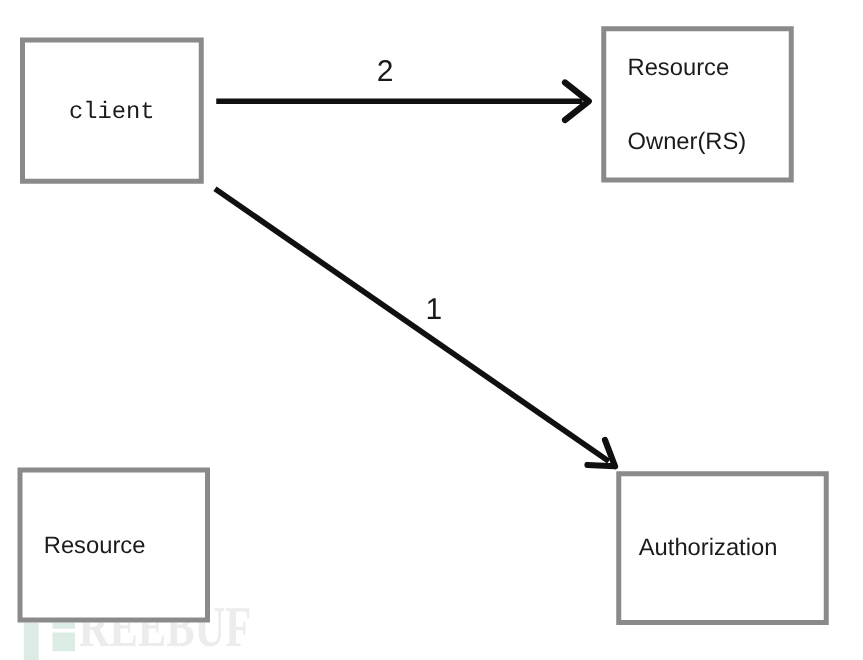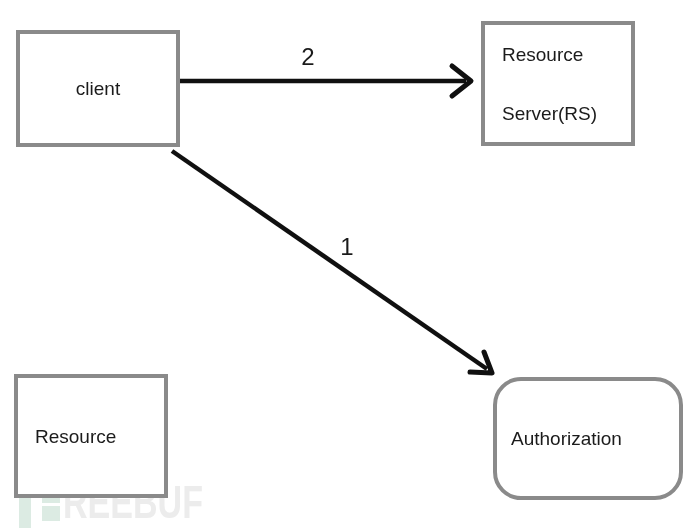--- a/index.html
+++ b/index.html
@@ -6,21 +6,21 @@
   .canvas {
     position: relative;
     width: 690px;
     height: 528px;
     background: #ffffff;
     overflow: hidden;
     font-family: "Liberation Sans", sans-serif;
   }
 
   
-  .watermark { position: absolute; inset: 0; z-index: 0; }
+  .watermark { position: absolute; inset: 0; z-index: 0; font-family: Liberation Serif, serif; }
   .wm-shape { position: absolute; background: #dcebe3; }
   .wm-bar   { left: 19px; top: 480px; width: 12px; height: 48px; }
   .wm-sq-top{ left: 42px; top: 488px; width: 18px; height: 15px; }
   .wm-sq-bot{ left: 42px; top: 506px; width: 18px; height: 15px; }
   .wm-text {
     position: absolute;
     left: 63px; top: 481px;
     font-size: 46px; font-weight: bold; line-height: 42px;
     color: #ececec;
     letter-spacing: 0px;
@@ -44,24 +44,24 @@
     z-index: 2;
     box-sizing: border-box;
     border: 4px solid #8a8a8a;
     background: #ffffff;
     color: #1b1b1b;
     font-size: 19px;
   }
   .box-center { display: flex; align-items: center; justify-content: center; }
   .box-lines  { display: flex; flex-direction: column; justify-content: center; line-height: 35px; padding-left: 17px; gap: 24px; }
 
-  #box-client   { left: 16px;  top: 30px;  width: 164px; height: 117px; }
+  #box-client   { left: 16px;  top: 30px;  width: 147px; height: 117px; font-family: Liberation Mono, monospace; }
   #box-rs       { left: 481px; top: 21px;  width: 154px; height: 125px; }
   #box-ro       { left: 14px;  top: 374px; width: 154px; height: 124px; }
-  #box-as       { left: 493px; top: 377px; width: 190px; height: 123px; padding-left: 14px; border-radius: 28px; }
+  #box-as       { left: 493px; top: 377px; width: 170px; height: 123px; padding-left: 14px; }
 </style>
 </head>
 <body>
 
 <div class="canvas">
 
   <div class="watermark">
     <span class="wm-shape wm-bar"></span>
     <span class="wm-shape wm-sq-top"></span>
     <span class="wm-shape wm-sq-bot"></span>
@@ -82,21 +82,21 @@
       <text class="arrow-label" x="347" y="255" text-anchor="middle">1</text>
     </g>
   </svg>
 
   <div id="box-client" class="box box-center">
     <span>client</span>
   </div>
 
   <div id="box-rs" class="box box-lines">
     <span>Resource</span>
-    <span>Server(RS)</span>
+    <span>Owner(RS)</span>
   </div>
 
   <div id="box-ro" class="box box-lines">
     <span>Resource</span>
   </div>
 
   <div id="box-as" class="box box-lines">
     <span>Authorization</span>
   </div>
 

